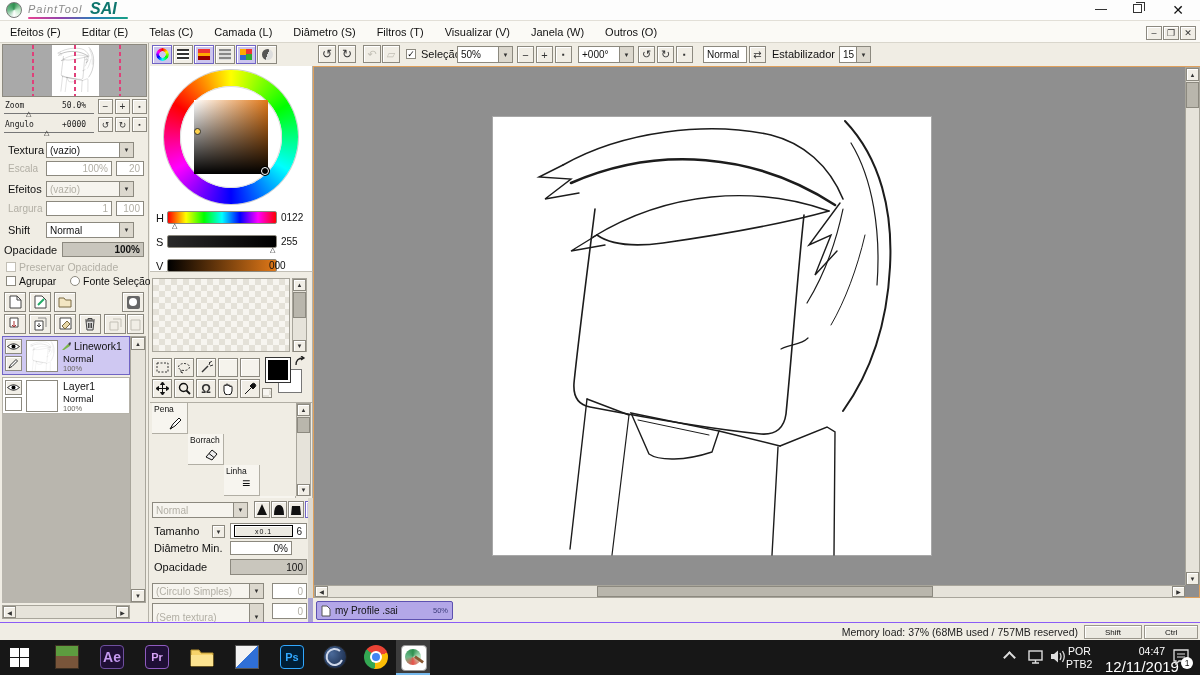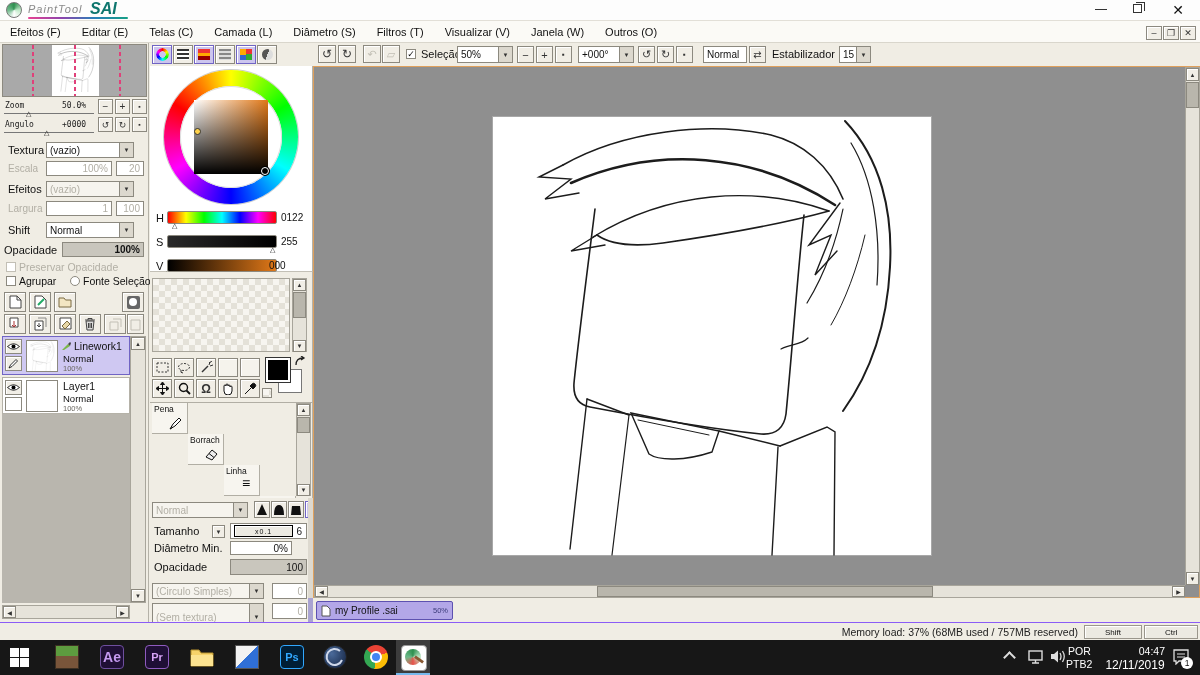--- a/index.html
+++ b/index.html
@@ -604,21 +604,21 @@
       <rect x="1" y="1" width="13" height="9" fill="none" stroke="#ddd" stroke-width="1.4"></rect>
       <path d="M4,13 h7 M7.5,10 v3" stroke="#ddd" stroke-width="1.4"></path>
     </svg>
   <svg class="abs" style="left:1050px;top:9px" width="16" height="15" viewBox="0 0 16 15">
       <path d="M1,5 h3 l4,-3.5 v12 l-4,-3.5 h-3 z" fill="#ddd"></path>
       <path d="M10,4 q2,3.5 0,7 M12.5,2 q3.5,5.5 0,11" fill="none" stroke="#ddd" stroke-width="1.3"></path>
     </svg>
   <span class="abs" style="left:1068px;top:5px;color:#fff;font-size:10.5px">POR</span>
   <span class="abs" style="left:1066px;top:18px;color:#fff;font-size:10.5px">PTB2</span>
   <span class="abs" style="left:1105px;top:5px;width:60px;text-align:right;color:#fff;font-size:10.5px">04:47</span>
-  <span class="abs" style="left:1105px;top:18px;width:60px;text-align:center;color:#fff;font-size:12px">12/11/2019</span>
+  <span class="abs" style="left:1105px;top:18px;width:60px;text-align:center;color:#fff;font-size:15px">12/11/2019</span>
   <svg class="abs" style="left:1172px;top:8px" width="18" height="17" viewBox="0 0 18 17">
       <path d="M2,2 h14 v11 h-9 l-3,3 v-3 h-2 z" fill="#171717" stroke="#ddd" stroke-width="1.3"></path>
       <path d="M5,6 h8 M5,9 h8" stroke="#ddd"></path>
     </svg>
   <div class="abs" style="left:1181px;top:17px;width:12px;height:12px;border-radius:50%;background:#fff;color:#111;font-size:8.5px;display:flex;align-items:center;justify-content:center">
       <span>1</span>
     </div>
 </div>
 
 </body></html>

